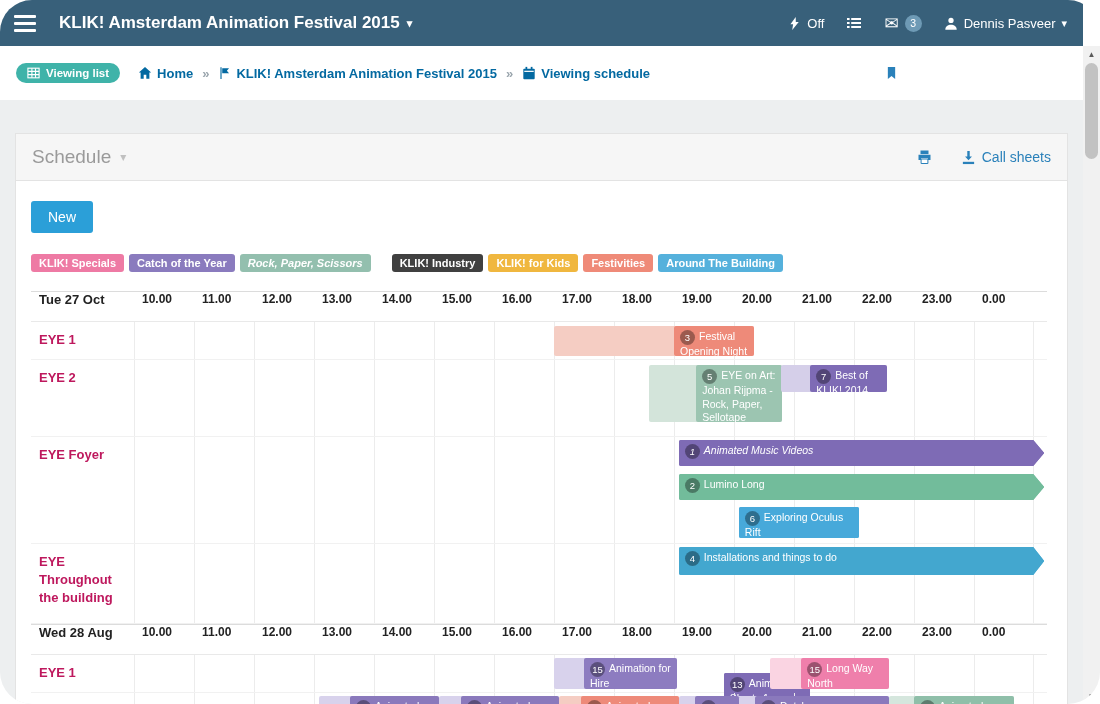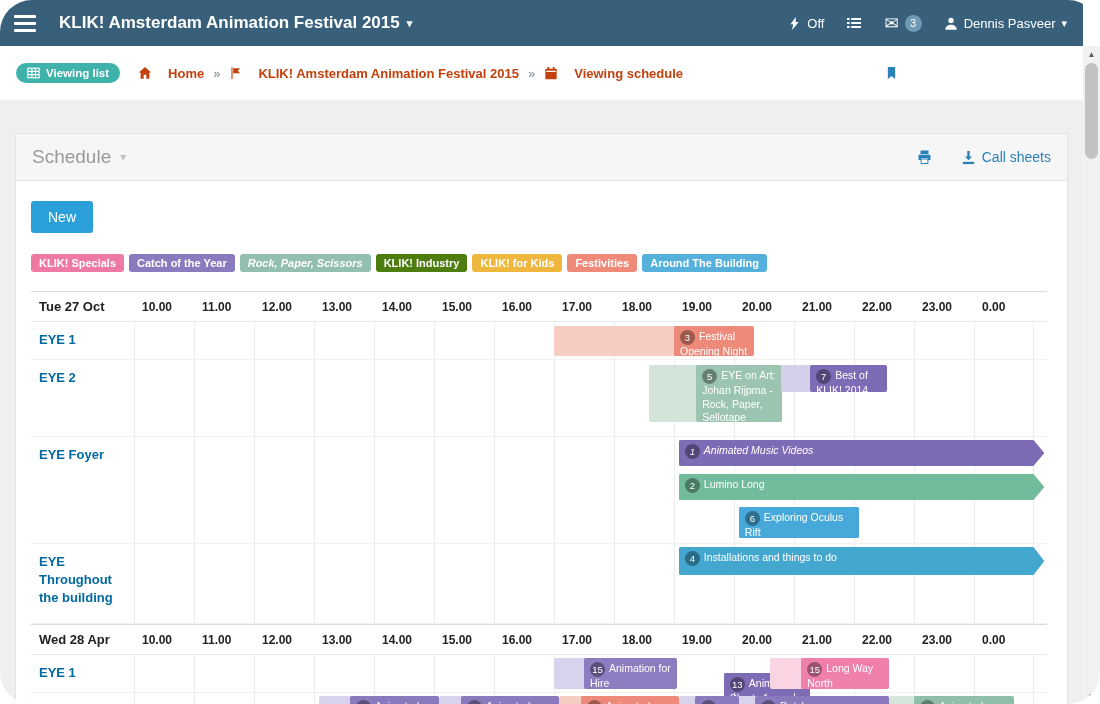--- a/index.html
+++ b/index.html
@@ -31,21 +31,21 @@
   
   .crumb-bar {
     position:absolute; top:46px; left:0; width:914px; height:54px;
     background:#fff; display:flex; align-items:center; padding:0 16px;
   }
   .pill {
     background:#3fb3a9; color:#fff; border-radius:12px; font-size:11.5px; font-weight:bold;
     padding:4px 11px; display:inline-flex; align-items:center; gap:6px; cursor:pointer; white-space:nowrap;
   }
   .crumbs { display:flex; align-items:center; gap:9px; margin-left:18px; font-size:13px; font-weight:bold; color:#2a81ba; }
-  .crumb { display:inline-flex; align-items:center; gap:16px; cursor:pointer; color:#c2410c; white-space:nowrap; }
+  .crumb { display:inline-flex; align-items:center; gap:5px; cursor:pointer; color:#0369a1; white-space:nowrap; }
   .crumb-sep { color:#9aa5ad; font-weight:bold; }
   .bookmark { margin-left:auto; color:#2a81ba; cursor:pointer; display:flex; }
 
   
   .content-bg { position:absolute; top:100px; left:0; width:1083px; height:604px; background:#edeff0; }
 
   
   .panel {
     position:absolute; top:133px; left:15px; width:1053px; height:571px;
     background:#fff; border:1px solid #e3e3e3; border-bottom:none; overflow:hidden;
@@ -61,26 +61,26 @@
 
   .panel-body { padding:20px 20px 0 15px; }
   .btn-new {
     background:#2b9fd8; color:#fff; border:none; border-radius:3px;
     font-size:14px; padding:8px 17px; font-family:"Liberation Sans",sans-serif; cursor:pointer;
   }
   .tags { display:flex; gap:5px; margin:21px 0 19px; }
   .tag { color:#fff; font-size:11px; font-weight:bold; padding:3px 8px; border-radius:3px; cursor:pointer; white-space:nowrap; }
 
   
-  .day .head { display:flex; align-items:center; height:31px; border-top:1px solid #dcdcdc; border-bottom:1px solid #e9e9e9; }
+  .day .head { display:flex; height:31px; border-top:1px solid #dcdcdc; border-bottom:1px solid #e9e9e9; }
   .date-cell { width:103px; padding-left:8px; font-weight:bold; font-size:13px; color:#222; }
   .hour-cell { width:60px; padding-left:8px; font-weight:bold; font-size:12px; color:#222; }
   .grid-row { display:flex; border-bottom:1px solid #f1f1f1; }
   .venue-cell {
-    width:103px; padding:9px 12px 0 8px; color:#0369a1; font-weight:bold;
+    width:103px; padding:9px 12px 0 8px; color:#be185d; font-weight:bold;
     font-size:13px; line-height:1.4; cursor:pointer;
   }
   .lane {
     position:relative; width:900px; border-right:1px solid #ececec;
     background-image:repeating-linear-gradient(to right,#ececec 0,#ececec 1px,transparent 1px,transparent 60px);
   }
   .event { position:absolute; border-radius:2px; }
   .event .solid {
     position:absolute; top:0; bottom:0; right:0; border-radius:2px;
     color:#fff; font-size:10.5px; line-height:1.3; padding:4px 6px; overflow:hidden;
@@ -225,21 +225,21 @@
         </span>
       </div>
     </div>
 
     <div class="panel-body">
       <button class="btn-new">New</button>
       <div id="tags" class="tags">
           <span class="tag" style="background: rgb(238, 122, 164);">KLIK! Specials</span>
           <span class="tag" style="background: rgb(138, 123, 190);">Catch of the Year</span>
           <span class="tag" style="background: rgb(147, 191, 174); font-style: italic;">Rock, Paper, Scissors</span>
-          <span class="tag" style="background: #4d7c0f;">KLIK! Industry</span>
+          <span class="tag" style="background: #404040; margin-left: 16px;">KLIK! Industry</span>
           <span class="tag" style="background: rgb(240, 183, 63);">KLIK! for Kids</span>
           <span class="tag" style="background: rgb(239, 138, 120);">Festivities</span>
           <span class="tag" style="background: rgb(85, 177, 220);">Around The Building</span>
         </div>
       <div id="days">
           <div class="day">
             <div class="head">
               <div class="date-cell">Tue 27 Oct</div>
               <div class="hour-cell">10.00</div>
               <div class="hour-cell">11.00</div>
@@ -294,21 +294,21 @@
               <div class="venue-cell">EYE Throughout the building</div>
               <div class="lane">
                 <div class="event arrow" style="left: 544.8px; width: 365.4px; top: 3px; height: 28px; background: rgb(67, 167, 207);">
                   <div class="solid" style="background: rgb(67, 167, 207); width: 100%;"><span class="badge">4</span><span>Installations and things to do</span></div>
                 </div>
               </div>
             </div>
           </div>
           <div class="day">
             <div class="head">
-              <div class="date-cell">Wed 28 Apr</div>
+              <div class="date-cell">Wed 28 Aug</div>
               <div class="hour-cell">10.00</div>
               <div class="hour-cell">11.00</div>
               <div class="hour-cell">12.00</div>
               <div class="hour-cell">13.00</div>
               <div class="hour-cell">14.00</div>
               <div class="hour-cell">15.00</div>
               <div class="hour-cell">16.00</div>
               <div class="hour-cell">17.00</div>
               <div class="hour-cell">18.00</div>
               <div class="hour-cell">19.00</div>

